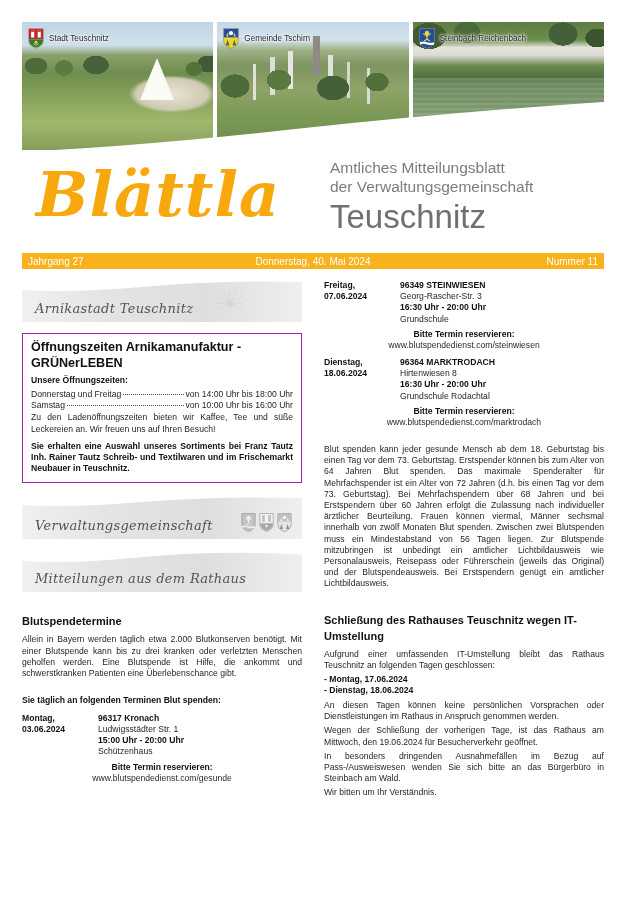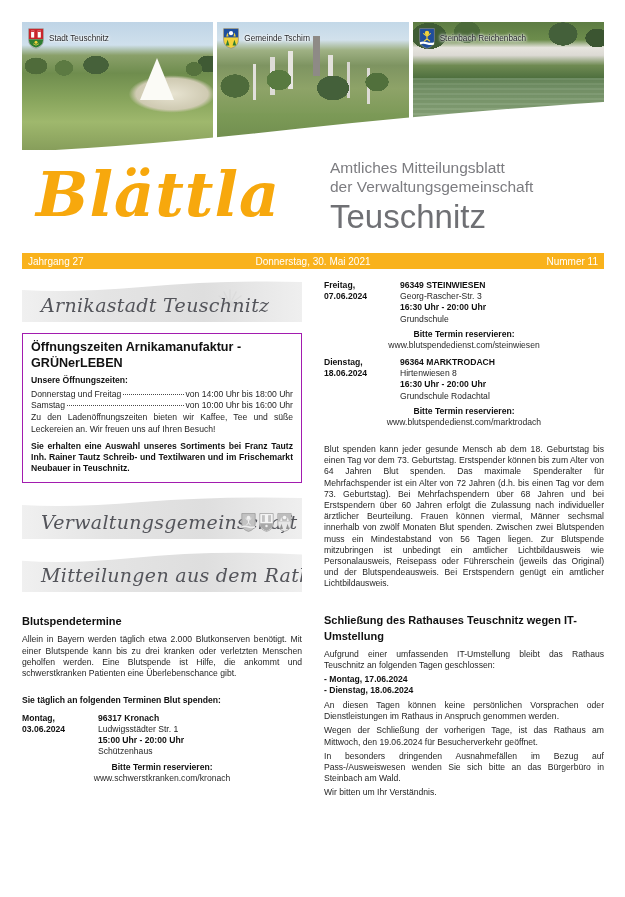--- a/index.html
+++ b/index.html
@@ -242,25 +242,25 @@
     overflow: hidden;
     background: linear-gradient(90deg, #f0f0f0 0%, #e4e4e4 30%, #dedede 65%, #efefef 100%);
   }
   .sec-head .wave {
     position: absolute;
     left: 0; top: -1px;
     width: 280px; height: 18px;
   }
   .sec-head .sec-title {
     position: absolute;
-    left: 19px;
+    left: 13px;
     bottom: 6px;
     font-family: "DejaVu Serif", serif;
     font-style: italic;
-    font-size: 19px;
+    font-size: 13px;
     color: #53545a;
     letter-spacing: 0.3px;
     white-space: nowrap;
   }
   .sec-head .sec-emblems {
     position: absolute;
     right: 10px;
     bottom: 7px;
     display: flex;
     align-items: flex-end;
@@ -445,21 +445,21 @@
 
     <div class="title-block">
       <div class="title-small">Amtliches Mitteilungsblatt</div>
       <div class="title-small">der Verwaltungsgemeinschaft</div>
       <div class="title-big">Teuschnitz</div>
     </div>
   </div>
 
   <div class="infobar">
     <span class="ib-left">Jahrgang 27</span>
-    <span class="ib-center">Donnerstag, 30. Mai 2021</span>
+    <span class="ib-center">Donnerstag, 40. Mai 2024</span>
     <span class="ib-right">Nummer 11</span>
   </div>
 
   <div class="columns">
 
     <div class="col">
 
       <div class="sec-head">
         <svg class="wave" viewBox="0 0 280 18" preserveAspectRatio="none">
           <path d="M0 0 L280 0 L280 3 Q200 1 120 8 Q50 14 0 11 Z" fill="#ffffff"></path>
@@ -554,21 +554,21 @@
             <div>03.06.2024</div>
           </div>
           <div class="where">
             <div class="b">96317 Kronach</div>
             <div>Ludwigsstädter Str. 1</div>
             <div class="b">15:00 Uhr - 20:00 Uhr</div>
             <div>Schützenhaus</div>
           </div>
         </div>
         <div class="reserve">Bitte Termin reservieren:</div>
-        <div class="reserve-url">www.schwerstkranken.com/kronach</div>
+        <div class="reserve-url">www.blutspendedienst.com/gesunde</div>
       </article>
     </div>
 
     <div class="col">
 
       <div class="appt">
         <div class="when">
           <div>Freitag,</div>
           <div>07.06.2024</div>
         </div>

